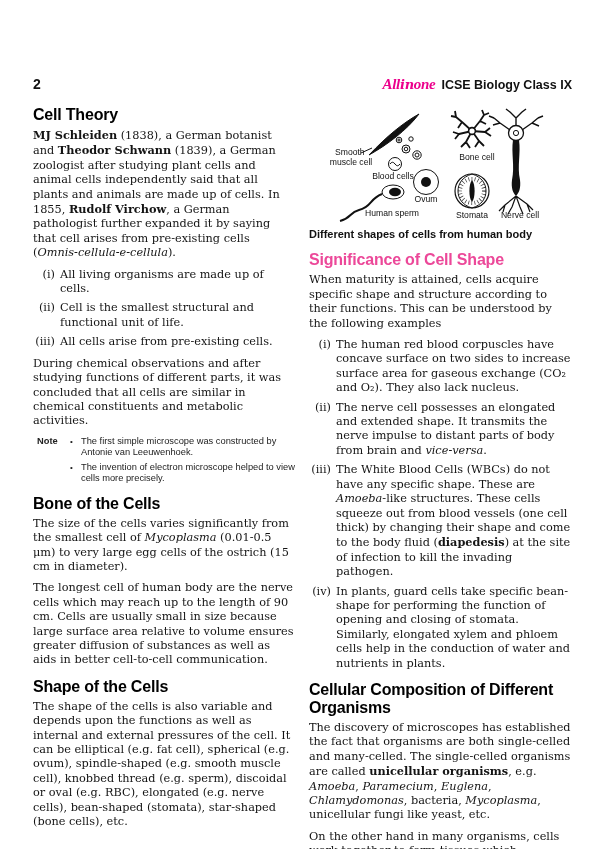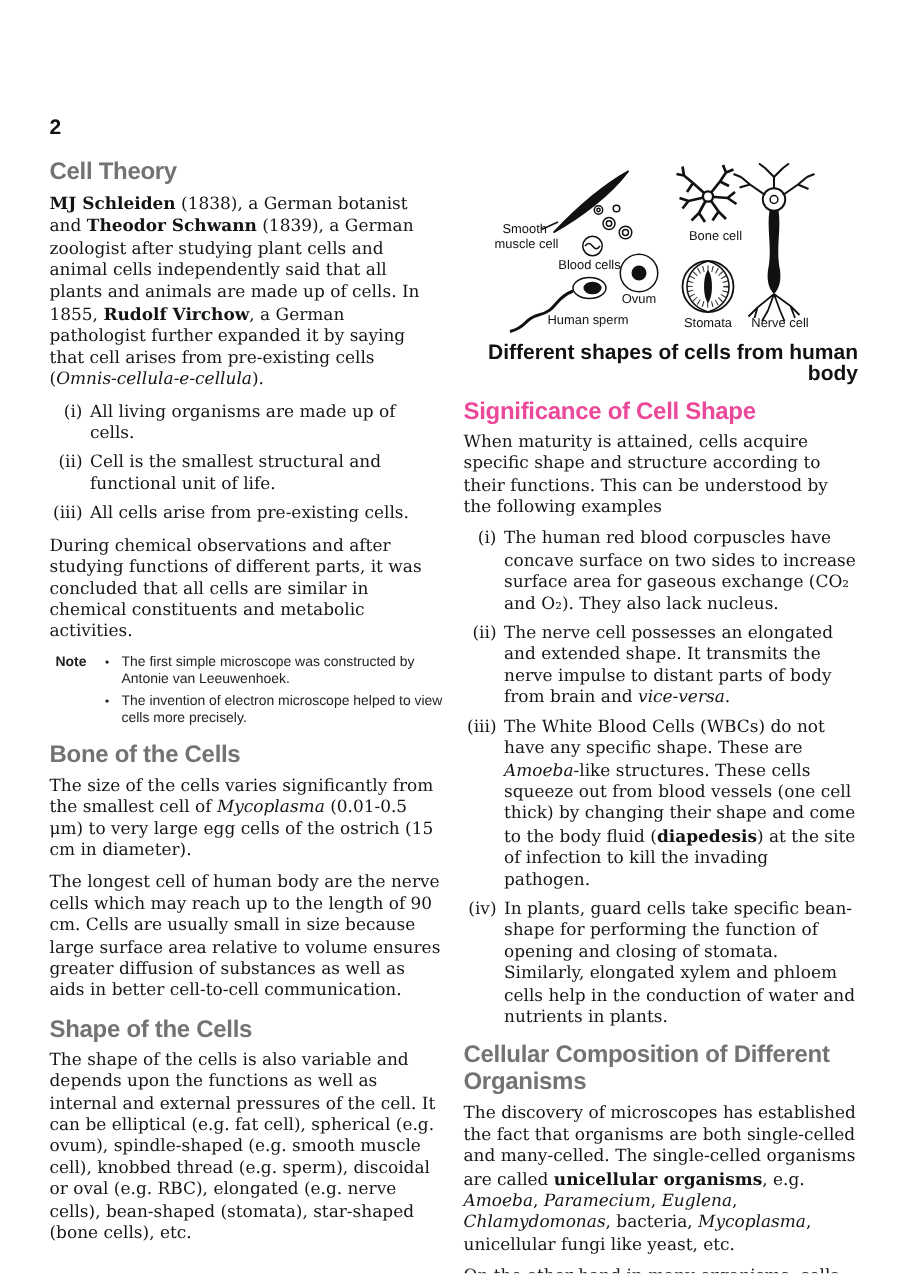--- a/index.html
+++ b/index.html
@@ -21,21 +21,21 @@
   .columns {
     position:absolute; top:106px; left:33px; width:539px;
     display:flex; gap:14px;
   }
   .col { width:263px; font-size:11.3px; line-height:14.4px; }
   .sec-heading {
     font-family:"Liberation Sans", sans-serif; font-weight:bold;
     font-size:16px; line-height:18px; letter-spacing:-0.2px;
     margin:10px 0 4px 0;
   }
-  .sec-heading.accent { color:#737373; }
+  .sec-heading.accent { color:#000000; }
   .sec-heading.dark { color:#ec4899; }
   .col > :first-child, #left-blocks > :first-child { margin-top:0; }
   .body-para { margin:0 0 7px 0; }
   .rb { font-weight:bold; }
   .ri { font-style:italic; }
   .olist { margin:0 0 7px 0; }
   .olist-item { display:flex; margin:0 0 5px 0; }
   .olist-item:last-child { margin-bottom:0; }
   .list-marker { flex:0 0 27px; text-align:right; padding-right:5px; box-sizing:border-box; }
   .list-text { flex:1; }
@@ -47,31 +47,35 @@
   .note-label { font-weight:bold; flex:0 0 26px; }
   .note-bullet { display:flex; gap:5px; margin-bottom:3px; }
   .note-bullet:last-child { margin-bottom:0; }
   .note-dot { flex:0 0 6px; font-size:8px; line-height:11.5px; }
   
   .fig { margin:0 0 6px 0; padding:0; }
   .fig svg { display:block; width:263px; height:118px; }
   .fig-label { font-family:"Liberation Sans", sans-serif; font-size:8.6px; fill:#111; }
   figcaption {
     font-family:"Liberation Sans", sans-serif; font-weight:bold;
-    font-size:14px; color:#111; text-align:right; margin-top:3px;
+    font-size:11px; color:#111; text-align:left; margin-top:3px;
   }
   .ink { stroke:#111; fill:none; }
 </style>
 </head>
 <body>
 
 <div class="page">
 
   <div class="header">
     <span class="page-num">2</span>
+    <span class="header-right">
+      <span class="logo"><span>All</span><span class="logo-in">in</span><span>one</span></span>
+      <span class="book-title">ICSE Biology Class IX</span>
+    </span>
   </div>
 
   <div class="columns">
 
     <div class="col" id="left-blocks">
         <h2 class="sec-heading accent">Cell Theory</h2>
         <p class="body-para"><span class="rb">MJ Schleiden</span><span> (1838), a German botanist and </span><span class="rb">Theodor Schwann</span><span> (1839), a German zoologist after studying plant cells and animal cells independently said that all plants and animals are made up of cells.  In 1855, </span><span class="rb">Rudolf Virchow</span><span>, a German pathologist further expanded it by saying that cell arises from pre-existing cells (</span><span class="ri">Omnis-cellula-e-cellula</span><span>).</span></p>
         <div class="olist">
           <div class="olist-item">
             <span class="list-marker">(i)</span>

